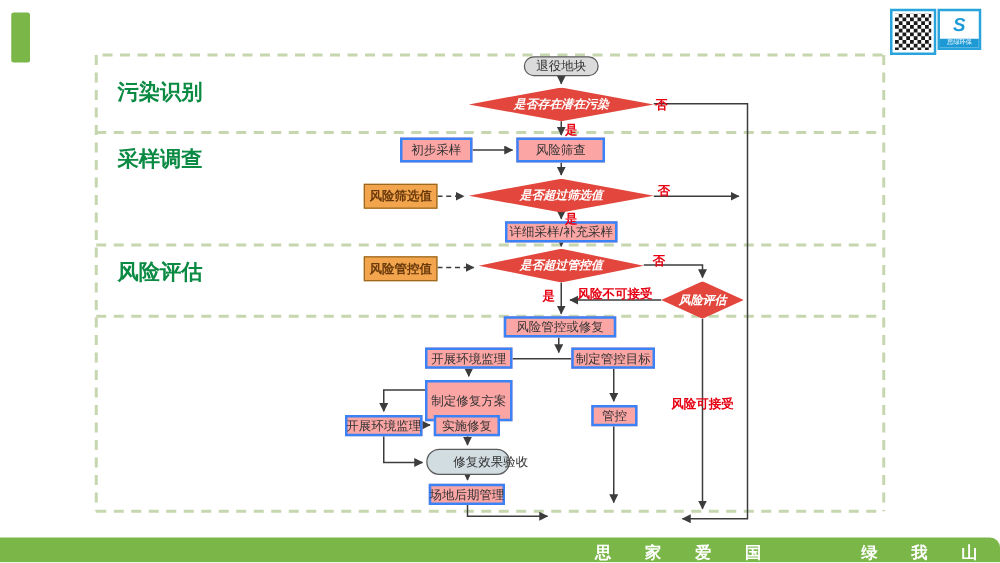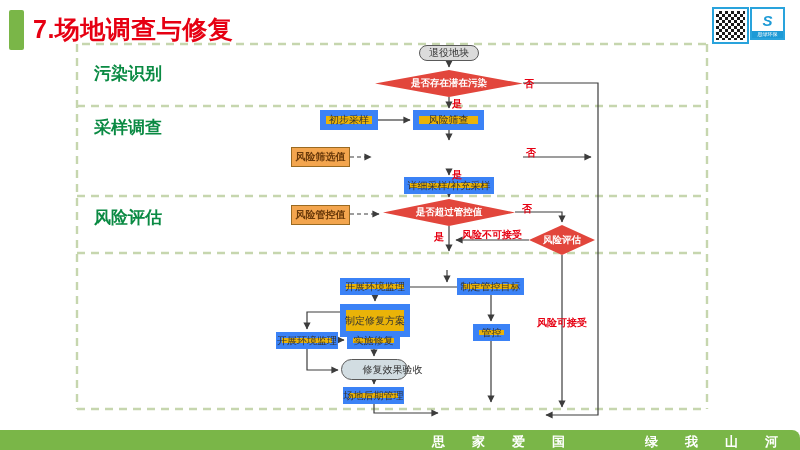--- a/index.html
+++ b/index.html
@@ -13,39 +13,38 @@
   
   .qr{position:absolute;left:712px;top:7px;width:29px;height:29px;border:2px solid #29a3dc;background:#fff;padding:2px;}
   .qr-inner{width:100%;height:100%;background-image:repeating-conic-gradient(#1a1a1a 0% 25%,#ffffff 0% 50%);background-size:6px 6px;}
   .logo{position:absolute;left:750px;top:7px;width:31px;height:29px;border:2px solid #29a3dc;background:#fff;display:flex;flex-direction:column;align-items:center;justify-content:flex-start;}
   .logo-mark{flex:1;display:flex;align-items:center;justify-content:center;color:#1d9ad6;font-weight:bold;font-style:italic;font-size:15px;line-height:1;}
   .logo-caption{width:100%;background:#1d9ad6;color:#fff;font-size:5px;text-align:center;line-height:7px;white-space:nowrap;overflow:hidden;}
   
   .seclabel{position:absolute;color:#0a8a43;font-weight:bold;font-size:17px;z-index:2;white-space:nowrap;}
   
   .node{position:absolute;display:flex;align-items:center;justify-content:center;font-size:10px;color:#333;
-        background:#eab308;border:6px solid #3b82f6;white-space:nowrap;z-index:3;box-sizing:border-box;}
+        background:#fca5a5;border:2px solid #3b82f6;white-space:nowrap;z-index:3;box-sizing:border-box;}
   .pill-gray{background:#dbdbdb;border:1px solid #5a5a5a;border-radius:9px;text-align:center;}
   .pill-blue{background:#d2dde2;border:1px solid #5a5a5a;border-radius:11px;padding-left:36px;}
   .orange{background:#f3a54e;border:1px solid #9a6a21;color:#6b3a0a;font-weight:bold;}
   .diamond{background:#e2463c;color:#fff;font-weight:bold;border:none;font-size:9.5px;
-           clip-path:polygon(50% 0,100% 50%,50% 100%,0 50%);}
+           clip-path:polygon(50% 0,100% 50%,50% 100%,0 50%);font-style:italic;}
   .elabel{position:absolute;color:#e60012;font-weight:bold;font-size:10px;z-index:4;white-space:nowrap;}
   
   .footer-bar{position:absolute;left:0;top:430px;width:800px;height:20px;background:#7ab648;border-top-right-radius:8px;z-index:5;}
-  .slogan{position:absolute;top:433px;color:#fff;font-weight:bold;font-size:13px;letter-spacing:27px;z-index:6;white-space:nowrap;}
+  .slogan{position:absolute;top:433px;color:#fff;font-weight:bold;font-size:13px;letter-spacing:27px;z-index:6;white-space:nowrap;margin-left:44px;}
   #svgwrap{position:absolute;left:0;top:0;z-index:1;}
 </style>
 </head>
 <body>
 
 <div id="slide">
 
   <div class="accent-bar"></div>
-  <div class="page-title">7.场地调查与修复</div>
 
   <div class="qr">
       <div class="qr-inner"></div>
     </div>
   <div class="logo">
     <div class="logo-mark">S</div>
     <div class="logo-caption">思绿环保</div>
   </div>
 
   <svg id="svgwrap" width="800" height="450">
@@ -97,24 +96,26 @@
 
   <div class="seclabel" style="left:94px;top:62px">污染识别</div>
   <div class="seclabel" style="left:94px;top:116px">采样调查</div>
   <div class="seclabel" style="left:94px;top:206px">风险评估</div>
 
   <div class="node pill-gray" style="left:419px;top:45px;width:60px;height:16px">退役地块</div>
   <div class="node diamond" style="left:375px;top:70px;width:148px;height:27px">是否存在潜在污染</div>
   <div class="node" style="left:320px;top:110px;width:58px;height:20px">初步采样</div>
   <div class="node" style="left:413px;top:110px;width:71px;height:20px">风险筛查</div>
   <div class="node orange" style="left:291px;top:147px;width:59px;height:20px">风险筛选值</div>
+  <div class="node diamond" style="left:375px;top:143px;width:148px;height:27px">是否超过筛选值</div>
   <div class="node" style="left:404px;top:177px;width:90px;height:17px">详细采样/补充采样</div>
   <div class="node orange" style="left:291px;top:205px;width:59px;height:20px">风险管控值</div>
   <div class="node diamond" style="left:383px;top:199px;width:132px;height:27px">是否超过管控值</div>
   <div class="node diamond" style="left:529px;top:225px;width:66px;height:30px">风险评估</div>
+  <div class="node" style="left:403px;top:253px;width:90px;height:17px">风险管控或修复</div>
   <div class="node" style="left:340px;top:278px;width:70px;height:17px">开展环境监理</div>
   <div class="node" style="left:457px;top:278px;width:67px;height:17px">制定管控目标</div>
   <div class="node" style="left:340px;top:304px;width:70px;height:33px">制定修复方案</div>
   <div class="node" style="left:276px;top:332px;width:62px;height:17px">开展环境监理</div>
   <div class="node" style="left:347px;top:332px;width:53px;height:17px">实施修复</div>
   <div class="node pill-blue" style="left:341px;top:359px;width:67px;height:21px">修复效果验收</div>
   <div class="node" style="left:343px;top:387px;width:61px;height:17px">场地后期管理</div>
   <div class="node" style="left:473px;top:324px;width:37px;height:17px">管控</div>
 
   <div class="elabel" style="left:524px;top:77px">否</div>

